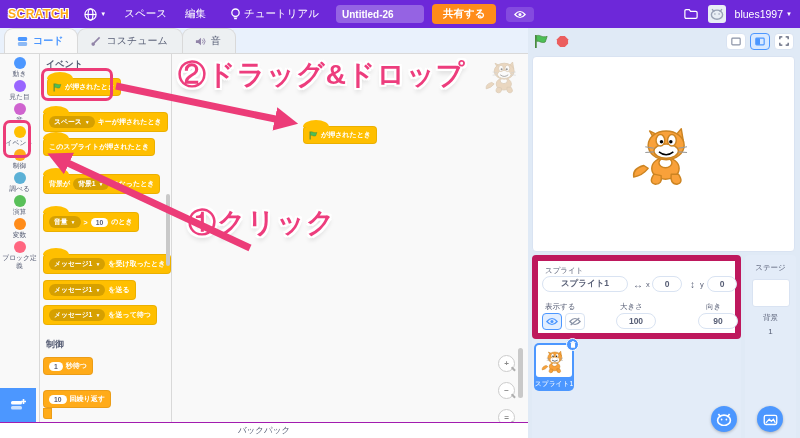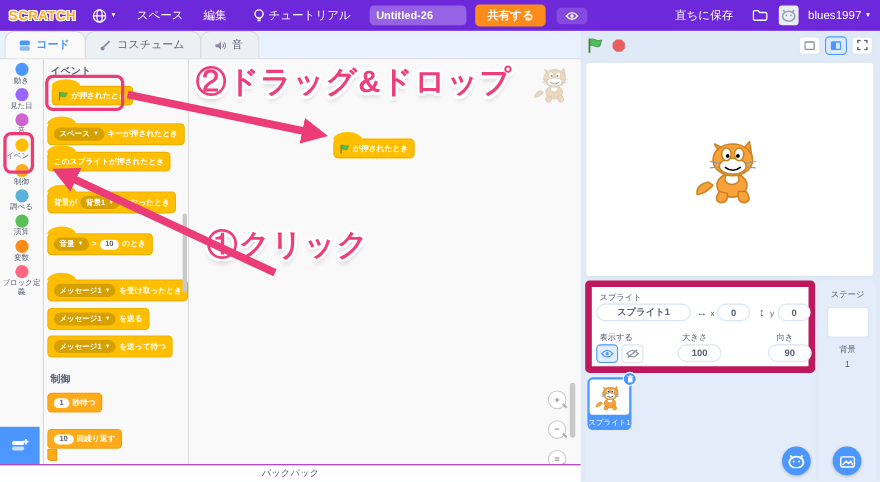--- a/index.html
+++ b/index.html
@@ -145,21 +145,20 @@
   </div>
   <div class="title-input">Untitled-26</div>
   <div class="share-btn">共有する</div>
   <div class="proj-btn">
     <svg width="12" height="9" viewBox="0 0 14 10">
         <path d="M1 5 Q7 -2 13 5 Q7 12 1 5 Z" fill="none" stroke="#fff" stroke-width="1.4"></path>
         <circle cx="7" cy="5" r="1.8" fill="#fff"></circle>
       </svg>
   </div>
   <div class="spacer"></div>
-  <div class="mb-item">直ちに保存</div>
   <svg width="14" height="12" viewBox="0 0 16 13" style="margin-left:8px;">
       <path d="M1 3 Q1 1.5 2.5 1.5 H6 L7.5 3.5 H13.5 Q15 3.5 15 5 V10 Q15 11.5 13.5 11.5 H2.5 Q1 11.5 1 10 Z" fill="none" stroke="#fff" stroke-width="1.4"></path>
     </svg>
   <div class="avatar">
     <svg width="14" height="12" color="#9AA2B5">
         <use href="#cat-head"></use>
       </svg>
   </div>
   <div class="mb-item" style="padding-right:0;">
     <span>blues1997</span>

